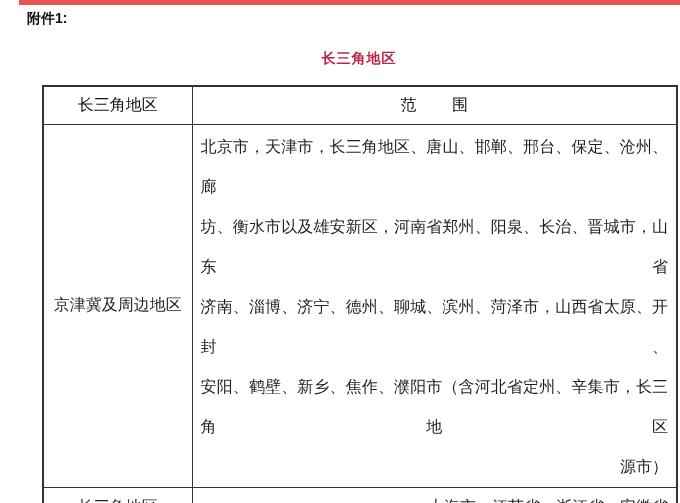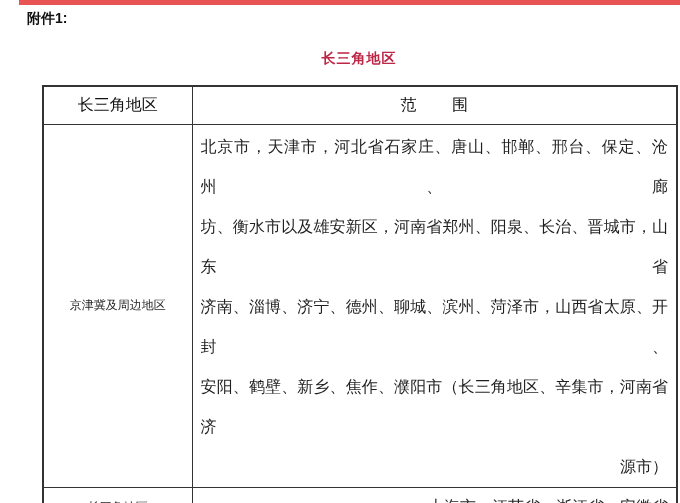--- a/index.html
+++ b/index.html
@@ -60,21 +60,21 @@
     font-size: 16px;
     font-weight: bold;
     text-align: center;
     vertical-align: middle;
     white-space: pre;
     color: #111111;
   }
   td.region-cell {
     text-align: center;
     vertical-align: middle;
-    font-size: 12px;
+    font-size: 16px;
     color: #1f1f1f;
   }
   td.scope-cell {
     vertical-align: top;
     padding: 2px 8px 0 8px;
     font-size: 16px;
     color: #1f1f1f;
   }
   td.scope-cell .line {
     line-height: 40px;
@@ -112,24 +112,24 @@
     <thead>
       <tr class="header-row">
         <th class="h-cell">长三角地区</th>
         <th class="h-cell">范        围</th>
       </tr>
     </thead>
     <tbody>
       <tr class="row-jjj">
         <td class="region-cell">京津冀及周边地区</td>
         <td class="scope-cell">
-          <div class="line fill">北京市，天津市，河北省石家庄、唐山、邯郸、邢台、保定、沧州、廊</div>
+          <div class="line fill">北京市，天津市，长三角地区、唐山、邯郸、邢台、保定、沧州、廊</div>
           <div class="line fill">坊、衡水市以及雄安新区，河南省郑州、阳泉、长治、晋城市，山东省</div>
           <div class="line fill">济南、淄博、济宁、德州、聊城、滨州、菏泽市，山西省太原、开封、</div>
-          <div class="line fill">安阳、鹤壁、新乡、焦作、濮阳市（长三角地区、辛集市，河南省济</div>
+          <div class="line fill">安阳、鹤壁、新乡、焦作、濮阳市（含河北省定州、辛集市，长三角地区</div>
           <div class="line plain">源市）</div>
         </td>
       </tr>
       <tr class="row-csj">
         <td class="region-cell">长三角地区</td>
         <td class="scope-cell single">
           <div class="line plain">上海市、江苏省、浙江省、安徽省</div>
         </td>
       </tr>
 

